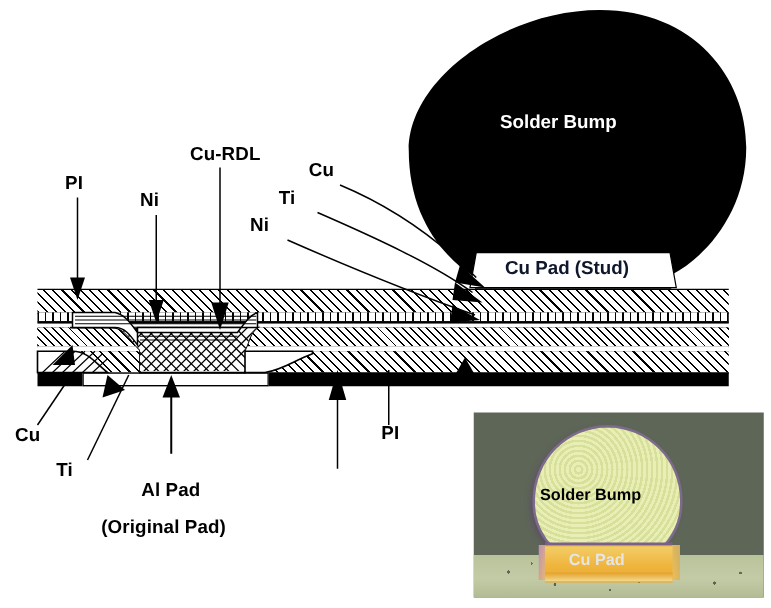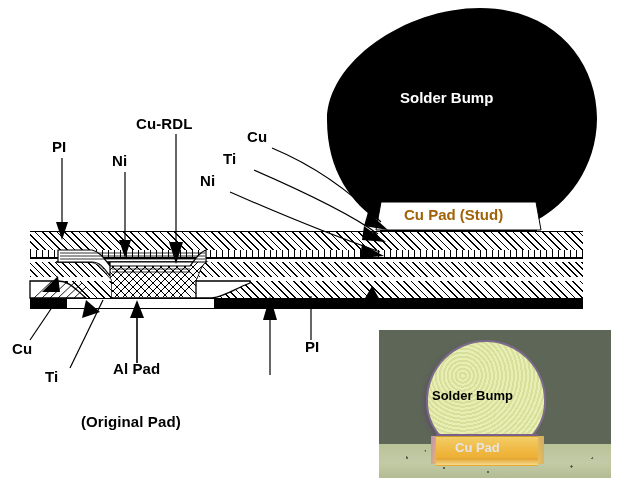--- a/index.html
+++ b/index.html
@@ -2,21 +2,21 @@
 <html><head>
 <meta charset="utf-8">
 <style>
   html,body{margin:0;padding:0;background:#fff;}
   body{width:617px;height:486px;position:relative;overflow:hidden;
        font-family:"Liberation Sans",sans-serif;}
   #stage{position:absolute;left:0;top:0;width:617px;height:450px;}
   .lbl{position:absolute;font-weight:bold;color:#000;white-space:nowrap;
        font-size:15px;letter-spacing:.1px;}
   .bumplabel{position:absolute;font-weight:bold;color:#fff;font-size:15px;white-space:nowrap;}
-  .studlabel{position:absolute;font-weight:bold;color:#a16207;font-size:15px;white-space:nowrap;}
+  .studlabel{position:absolute;font-weight:bold;color:#0f172a;font-size:15px;white-space:nowrap;}
   #photo{position:absolute;left:379px;top:330px;width:232px;height:148px;
          background:#5e6658;overflow:hidden;}
   #photo .base{position:absolute;left:0;bottom:0;width:100%;height:34px;
       background:linear-gradient(#b9c39a,#c3cba6 55%,#b2bc93);}
   #photo .basespeck{position:absolute;left:0;bottom:0;width:100%;height:34px;
       background:
         radial-gradient(circle at 12% 40%,#5a6a55 0 1.2px,transparent 1.3px),
         radial-gradient(circle at 28% 70%,#55654f 0 1.1px,transparent 1.2px),
         radial-gradient(circle at 41% 30%,#5d6d57 0 1px,transparent 1.1px),
         radial-gradient(circle at 57% 62%,#53634d 0 1.3px,transparent 1.4px),
@@ -175,28 +175,28 @@
       <path fill="#000" stroke="none" d="M263,320 L277,320 L270,296 Z"></path>
 
       <path stroke-width="1.2" d="M311,340 L311,296"></path>
 
       <path fill="#000" stroke="none" d="M364,300 L372,286 L380,300 Z"></path>
     </g>
   </svg>
 
   <div class="lbl" style="left:52px;top:138px;">PI</div>
   <div class="lbl" style="left:112px;top:152px;">Ni</div>
-  <div class="lbl" style="left:136px;top:115px;">Cu-RDL</div>
+  <div class="lbl" style="left:152px;top:115px;">Cu-RDL</div>
   <div class="lbl" style="left:247px;top:128px;">Cu</div>
   <div class="lbl" style="left:223px;top:150px;">Ti</div>
   <div class="lbl" style="left:200px;top:172px;">Ni</div>
 
   <div class="lbl" style="left:12px;top:340px;">Cu</div>
   <div class="lbl" style="left:45px;top:368px;">Ti</div>
-  <div class="lbl" style="left:113px;top:360px;">Al Pad</div>
+  <div class="lbl" style="left:113px;top:384px;">Al Pad</div>
   <div class="lbl" style="left:81px;top:386px;margin-top:27px;">(Original Pad)</div>
   <div class="lbl" style="left:305px;top:338px;">PI</div>
 
   <div id="photo">
     <div class="base"></div>
     <div class="basespeck"></div>
     <div class="ball"></div>
     <div class="padedgeL"></div>
     <div class="padedgeR"></div>
     <div class="pad"></div>

